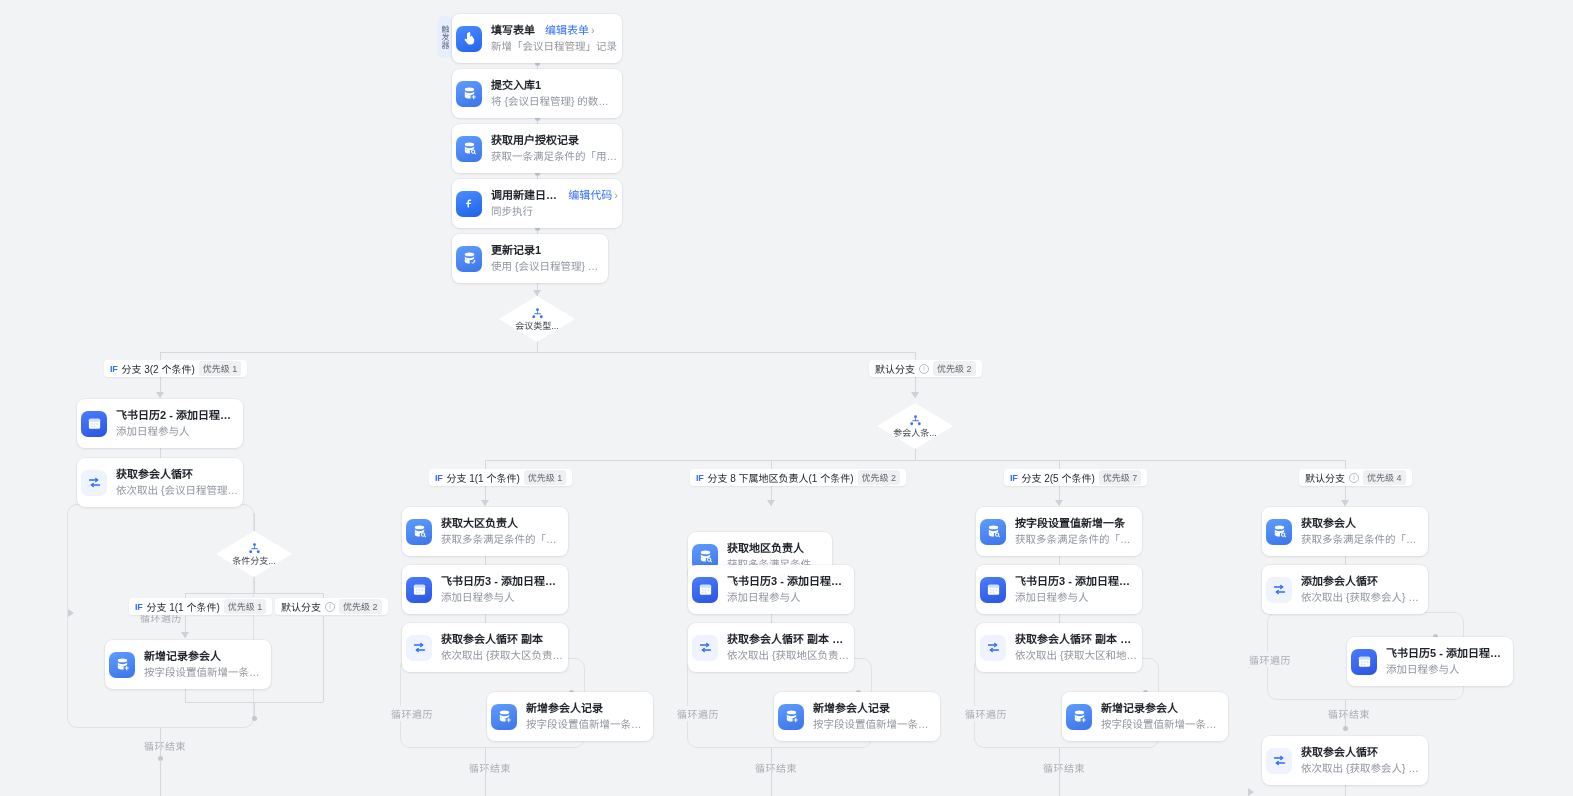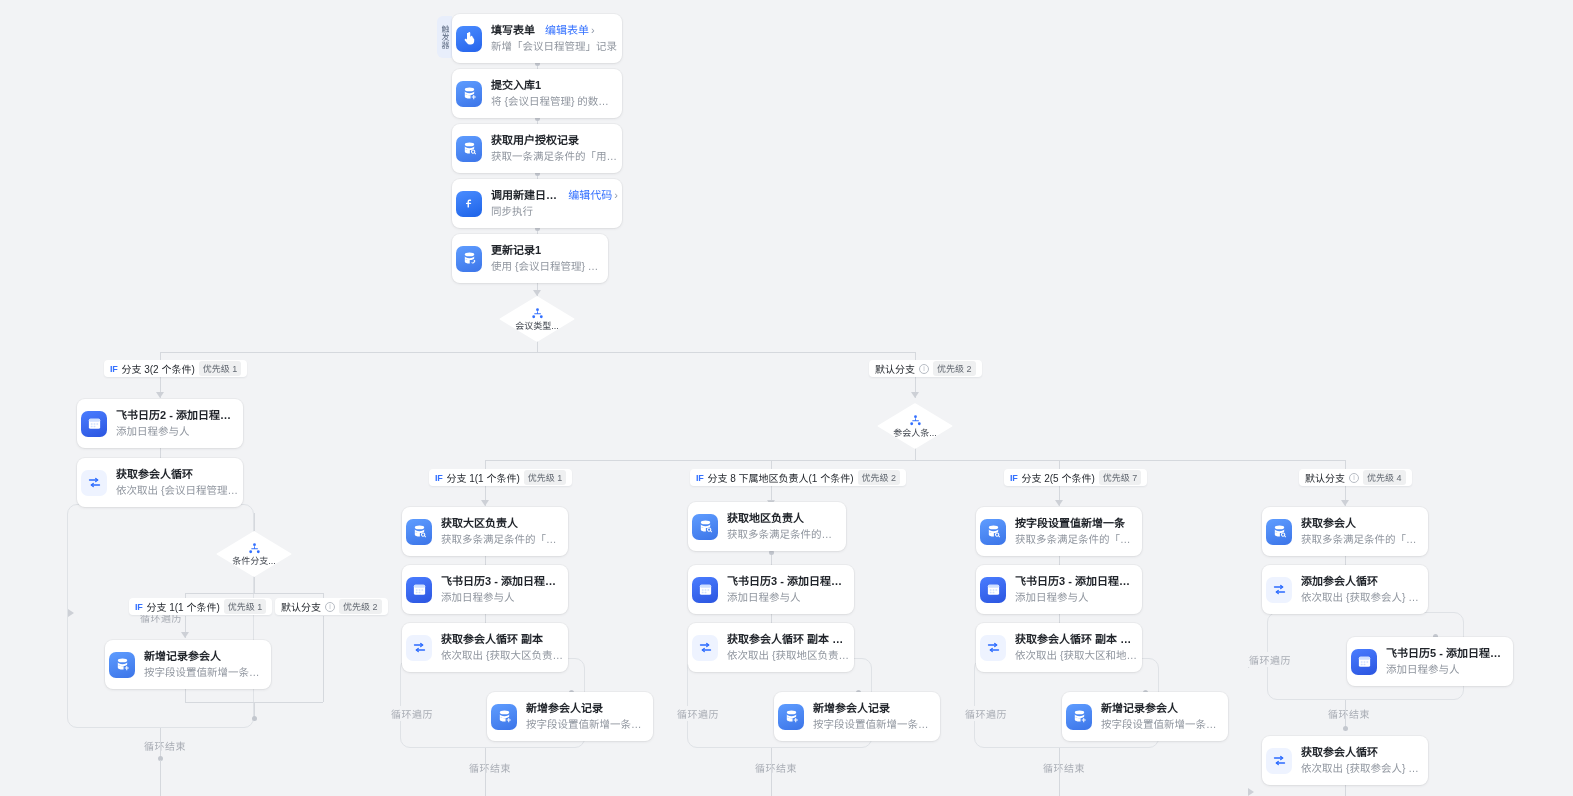--- a/index.html
+++ b/index.html
@@ -573,21 +573,21 @@
       </svg>
     </div>
     <div class="txt">
       <div class="t1">
           <span class="name">新增参会人记录</span>
         </div>
       <div class="t2">按字段设置值新增一条「参会人」记录</div>
     </div>
   </div>
 
-  <div class="node" style="left:688px; top:502px; width:158px;">
+  <div class="node" style="left:688px; top:532px; width:144px;">
     <div class="ico lblue">
       <svg width="15" height="15" viewBox="0 0 24 24" fill="currentColor">
         <ellipse cx="12" cy="5.5" rx="7.5" ry="3"></ellipse>
           <path d="M4.5 8.5v3c0 1.6 3.4 3 7.5 3s7.5-1.4 7.5-3v-3c0 1.6-3.4 3-7.5 3s-7.5-1.4-7.5-3z"></path>
         <path d="M4.5 14v3c0 1.6 3.4 3 7.5 3h.6V14.5h-.6c-4.1 0-7.5-1.4-7.5-3z"></path>
         <path d="M17.8 13.6a3.4 3.4 0 102 6.1l1.7 1.7 1.1-1.1-1.7-1.7a3.4 3.4 0 00-3.1-5zm0 1.6a1.8 1.8 0 110 3.6 1.8 1.8 0 010-3.6z"></path>
       </svg>
     </div>
     <div class="txt">
       <div class="t1">

